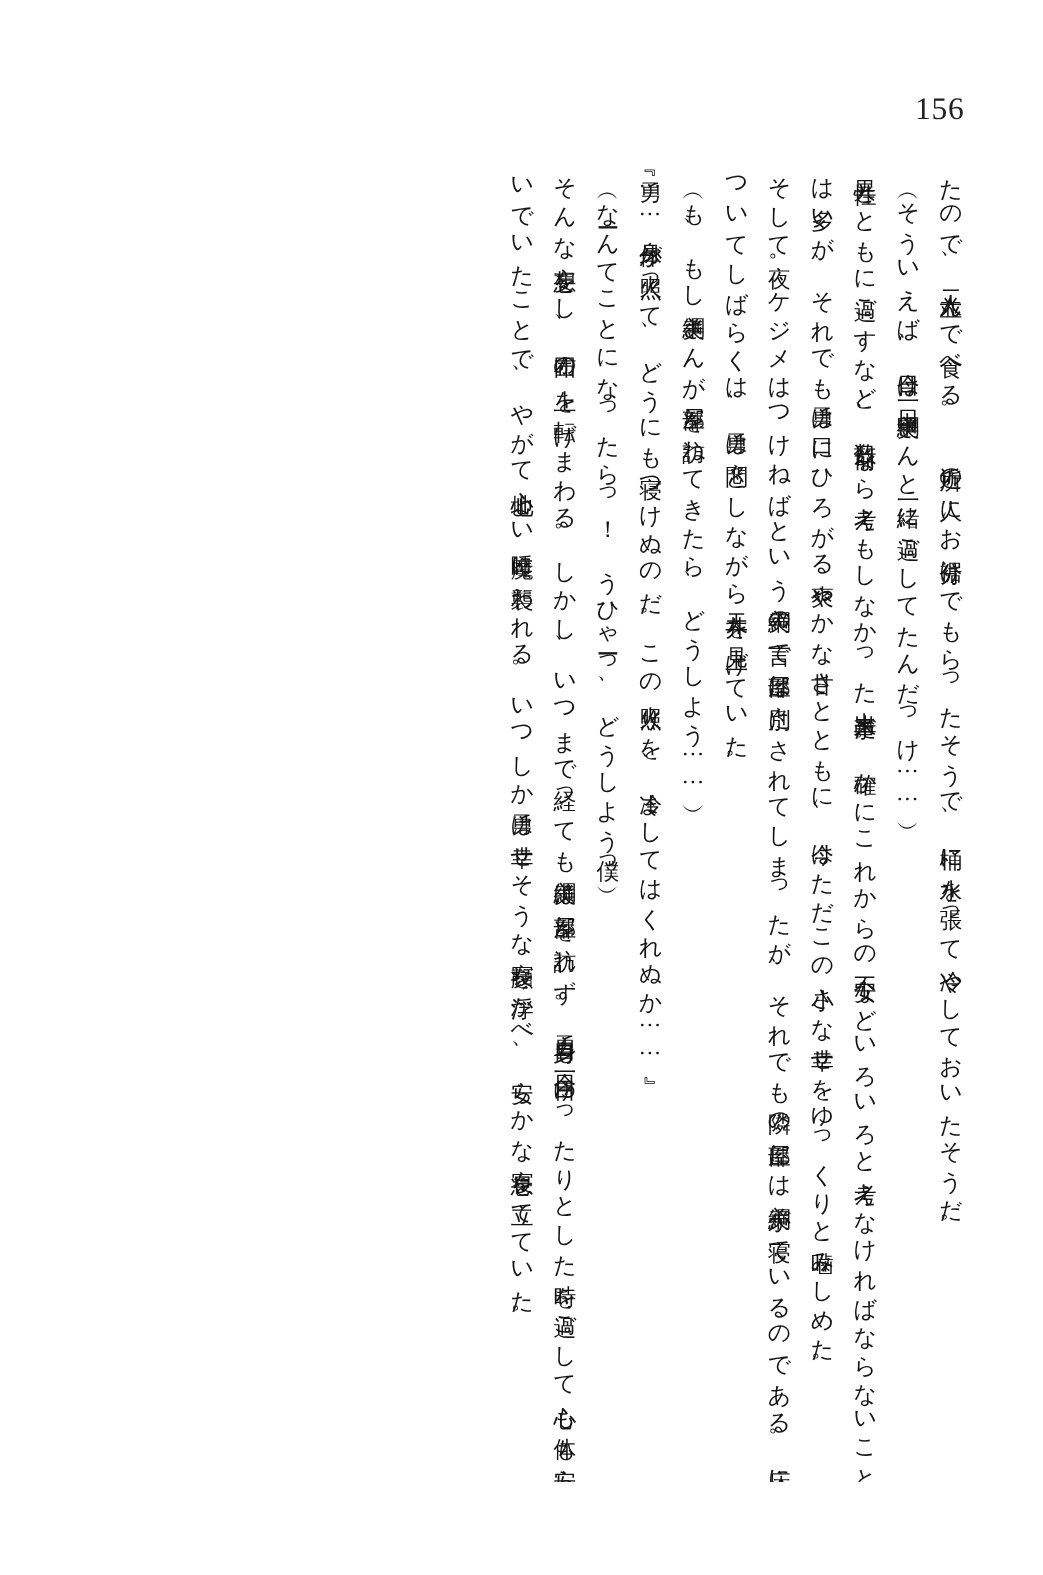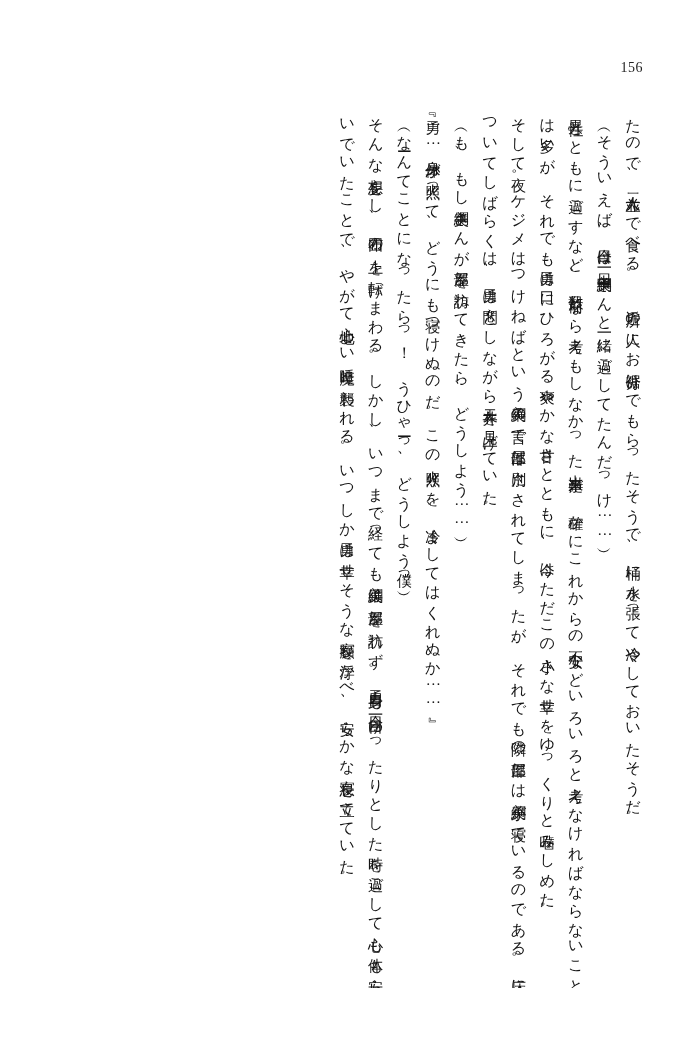--- a/index.html
+++ b/index.html
@@ -15,21 +15,21 @@
     position: relative;
     width: 695px;
     height: 1050px;
     background: #ffffff;
     overflow: hidden;
   }
   #page-number {
     position: absolute;
     top: 60px;
     right: 52px;
-    font-size: 14px;
+    font-size: 21px;
     letter-spacing: 0.5px;
     color: #222;
     font-family: "Liberation Serif", "DejaVu Serif", serif;
   }
   #body-text {
     position: absolute;
     top: 108px;
     right: 48px;
     left: 60px;
     height: 880px;

